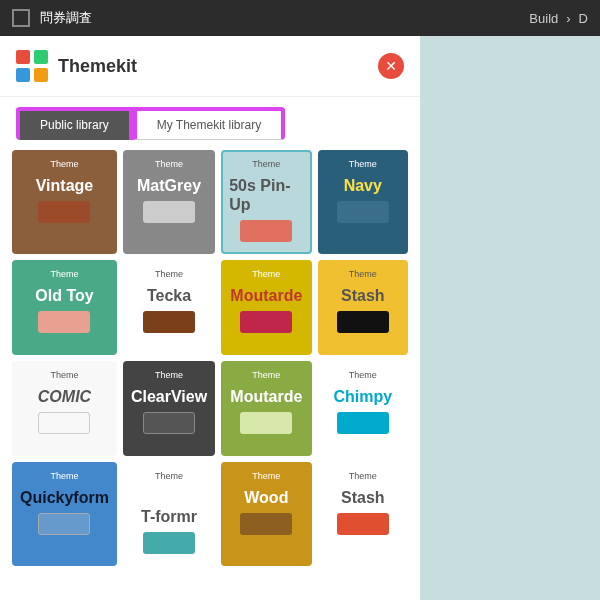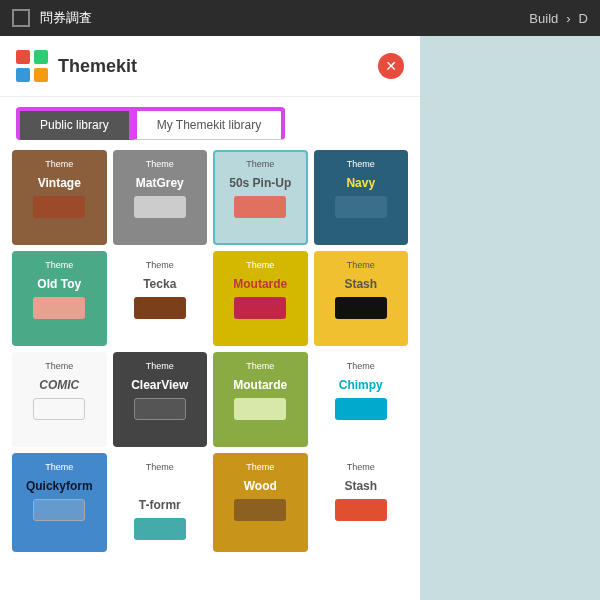--- a/index.html
+++ b/index.html
@@ -146,21 +146,21 @@
     }
     .theme-card.selected { border-color: #5db8c8; }
 
     .theme-label-top {
       font-size: 9px;
       color: inherit;
       line-height: 1.1;
       text-align: center;
     }
     .theme-name {
-      font-size: 12px;
+      font-size: 16px;
       font-weight: bold;
       line-height: 1.2;
     }
     .theme-swatch {
       width: 52px;
       height: 22px;
       border-radius: 3px;
     }
 
     

